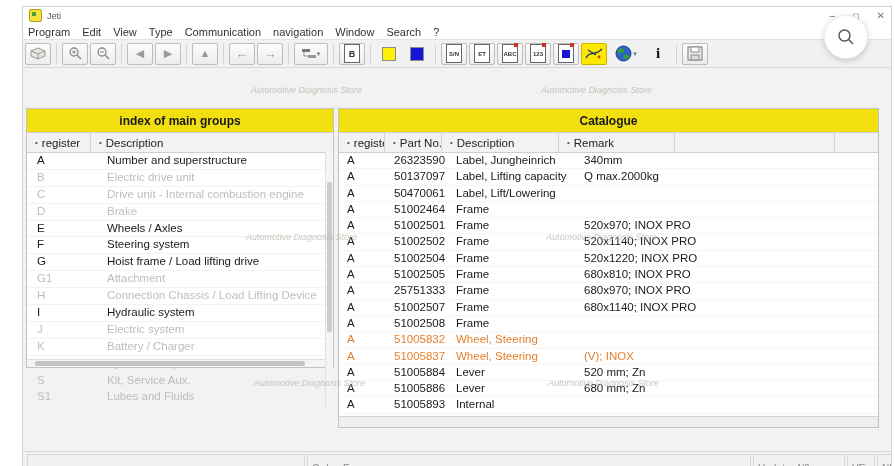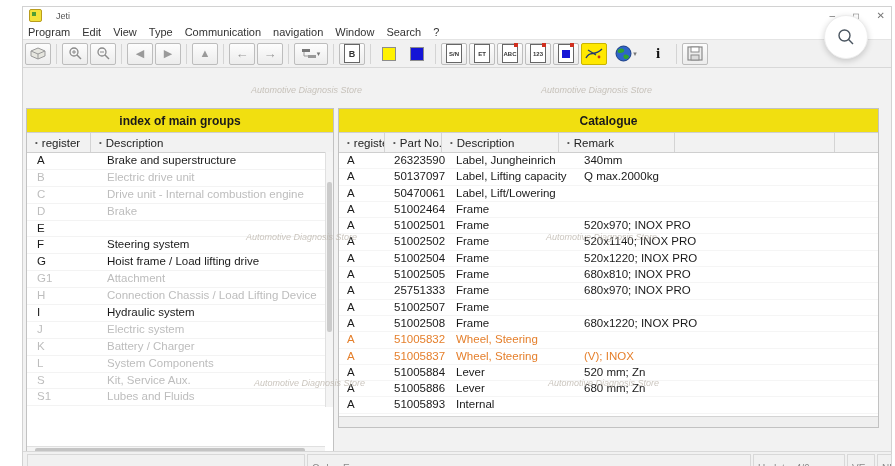--- a/index.html
+++ b/index.html
@@ -3,21 +3,21 @@
 <meta charset="utf-8">
 <style>
   html,body{margin:0;padding:0;background:#fff;}
   #screen{position:relative;width:895px;height:466px;overflow:hidden;background:#fff;
           font-family:"Liberation Sans",sans-serif;color:#1a1a1a;}
   .window{position:absolute;left:22px;top:6px;width:870px;height:460px;background:#fff;
           border:1px solid #d2d2d2;border-bottom:none;box-sizing:border-box;}
 
   
   .titlebar{position:absolute;left:0;top:0;right:0;height:17px;display:flex;align-items:center;
-            padding-left:6px;gap:14px;background:#fff;}
+            padding-left:6px;gap:5px;background:#fff;}
   .appicon{width:11px;height:11px;background:#f2e23a;border:1px solid #b99c1d;border-radius:2px;
            position:relative;}
   .appicon::after{content:"";position:absolute;left:2px;top:2px;width:4px;height:4px;background:#4f9e35;}
   .apptitle{font-size:9px;color:#555;}
   .wincontrols{position:absolute;right:6px;top:0;height:17px;display:flex;align-items:center;gap:17px;
                font-size:10px;color:#777;}
   .wincontrols span{cursor:default;}
 
   
   .menubar{position:absolute;left:0;top:17px;right:0;height:15px;display:flex;align-items:center;
@@ -252,55 +252,56 @@
       <span class="flabel" style="left:6px;">Chassis Number</span>
       <input class="finput" style="left: 148px; width: 140px;" readonly="" value="">
       <span class="flabel" style="left:300px;">Type</span>
       <input class="finput" style="left: 421px; width: 222px;" readonly="" value="AM 2000 Inox">
       <span class="flabel" style="left:653px;">Catalogue</span>
       <input class="finput" style="left: 743px; width: 98px;" readonly="" value="51005772">
     </div>
 
     <div class="content"></div>
 
-    <div class="panel" style="left:3px;top:101px;width:308px;height:347px;">
+    <div class="panel" style="left:3px;top:101px;width:308px;height:260px;">
       <div class="ptitle">index of main groups</div>
       <div class="phead" style="grid-template-columns:64px 1fr;">
         <div class="hc">
           <span class="blt">•</span>
           <span>register</span>
         </div>
         <div class="hc">
           <span class="blt">•</span>
           <span>Description</span>
         </div>
       </div>
       <div class="rows" id="left-rows" style="height:255px;">
   <div class="lrow">
     <span class="c-reg">A</span>
-    <span class="c-desc">Brake and superstructure</span>
+    <span class="c-desc">Number and superstructure</span>
   </div>
 
   <div class="lrow inactive">
     <span class="c-reg">B</span>
     <span class="c-desc">Electric drive unit</span>
   </div>
 
   <div class="lrow inactive">
     <span class="c-reg">C</span>
     <span class="c-desc">Drive unit - Internal combustion engine</span>
   </div>
 
   <div class="lrow inactive">
     <span class="c-reg">D</span>
     <span class="c-desc">Brake</span>
   </div>
 
   <div class="lrow">
     <span class="c-reg">E</span>
+    <span class="c-desc">Wheels / Axles</span>
   </div>
 
   <div class="lrow">
     <span class="c-reg">F</span>
     <span class="c-desc">Steering system</span>
   </div>
 
   <div class="lrow">
     <span class="c-reg">G</span>
     <span class="c-desc">Hoist frame / Load lifting drive</span>
@@ -441,27 +442,27 @@
     <span class="c0">A</span>
     <span class="c1">25751333</span>
     <span class="c2">Frame</span>
     <span class="c3">680x970; INOX PRO</span>
   </div>
 
   <div class="rrow">
     <span class="c0">A</span>
     <span class="c1">51002507</span>
     <span class="c2">Frame</span>
+    <span class="c3">680x1140; INOX PRO</span>
   </div>
 
   <div class="rrow">
     <span class="c0">A</span>
     <span class="c1">51002508</span>
     <span class="c2">Frame</span>
-    <span class="c3">680x1220; INOX PRO</span>
   </div>
 
   <div class="rrow hl">
     <span class="c0">A</span>
     <span class="c1">51005832</span>
     <span class="c2">Wheel, Steering</span>
   </div>
 
   <div class="rrow hl">
     <span class="c0">A</span>

